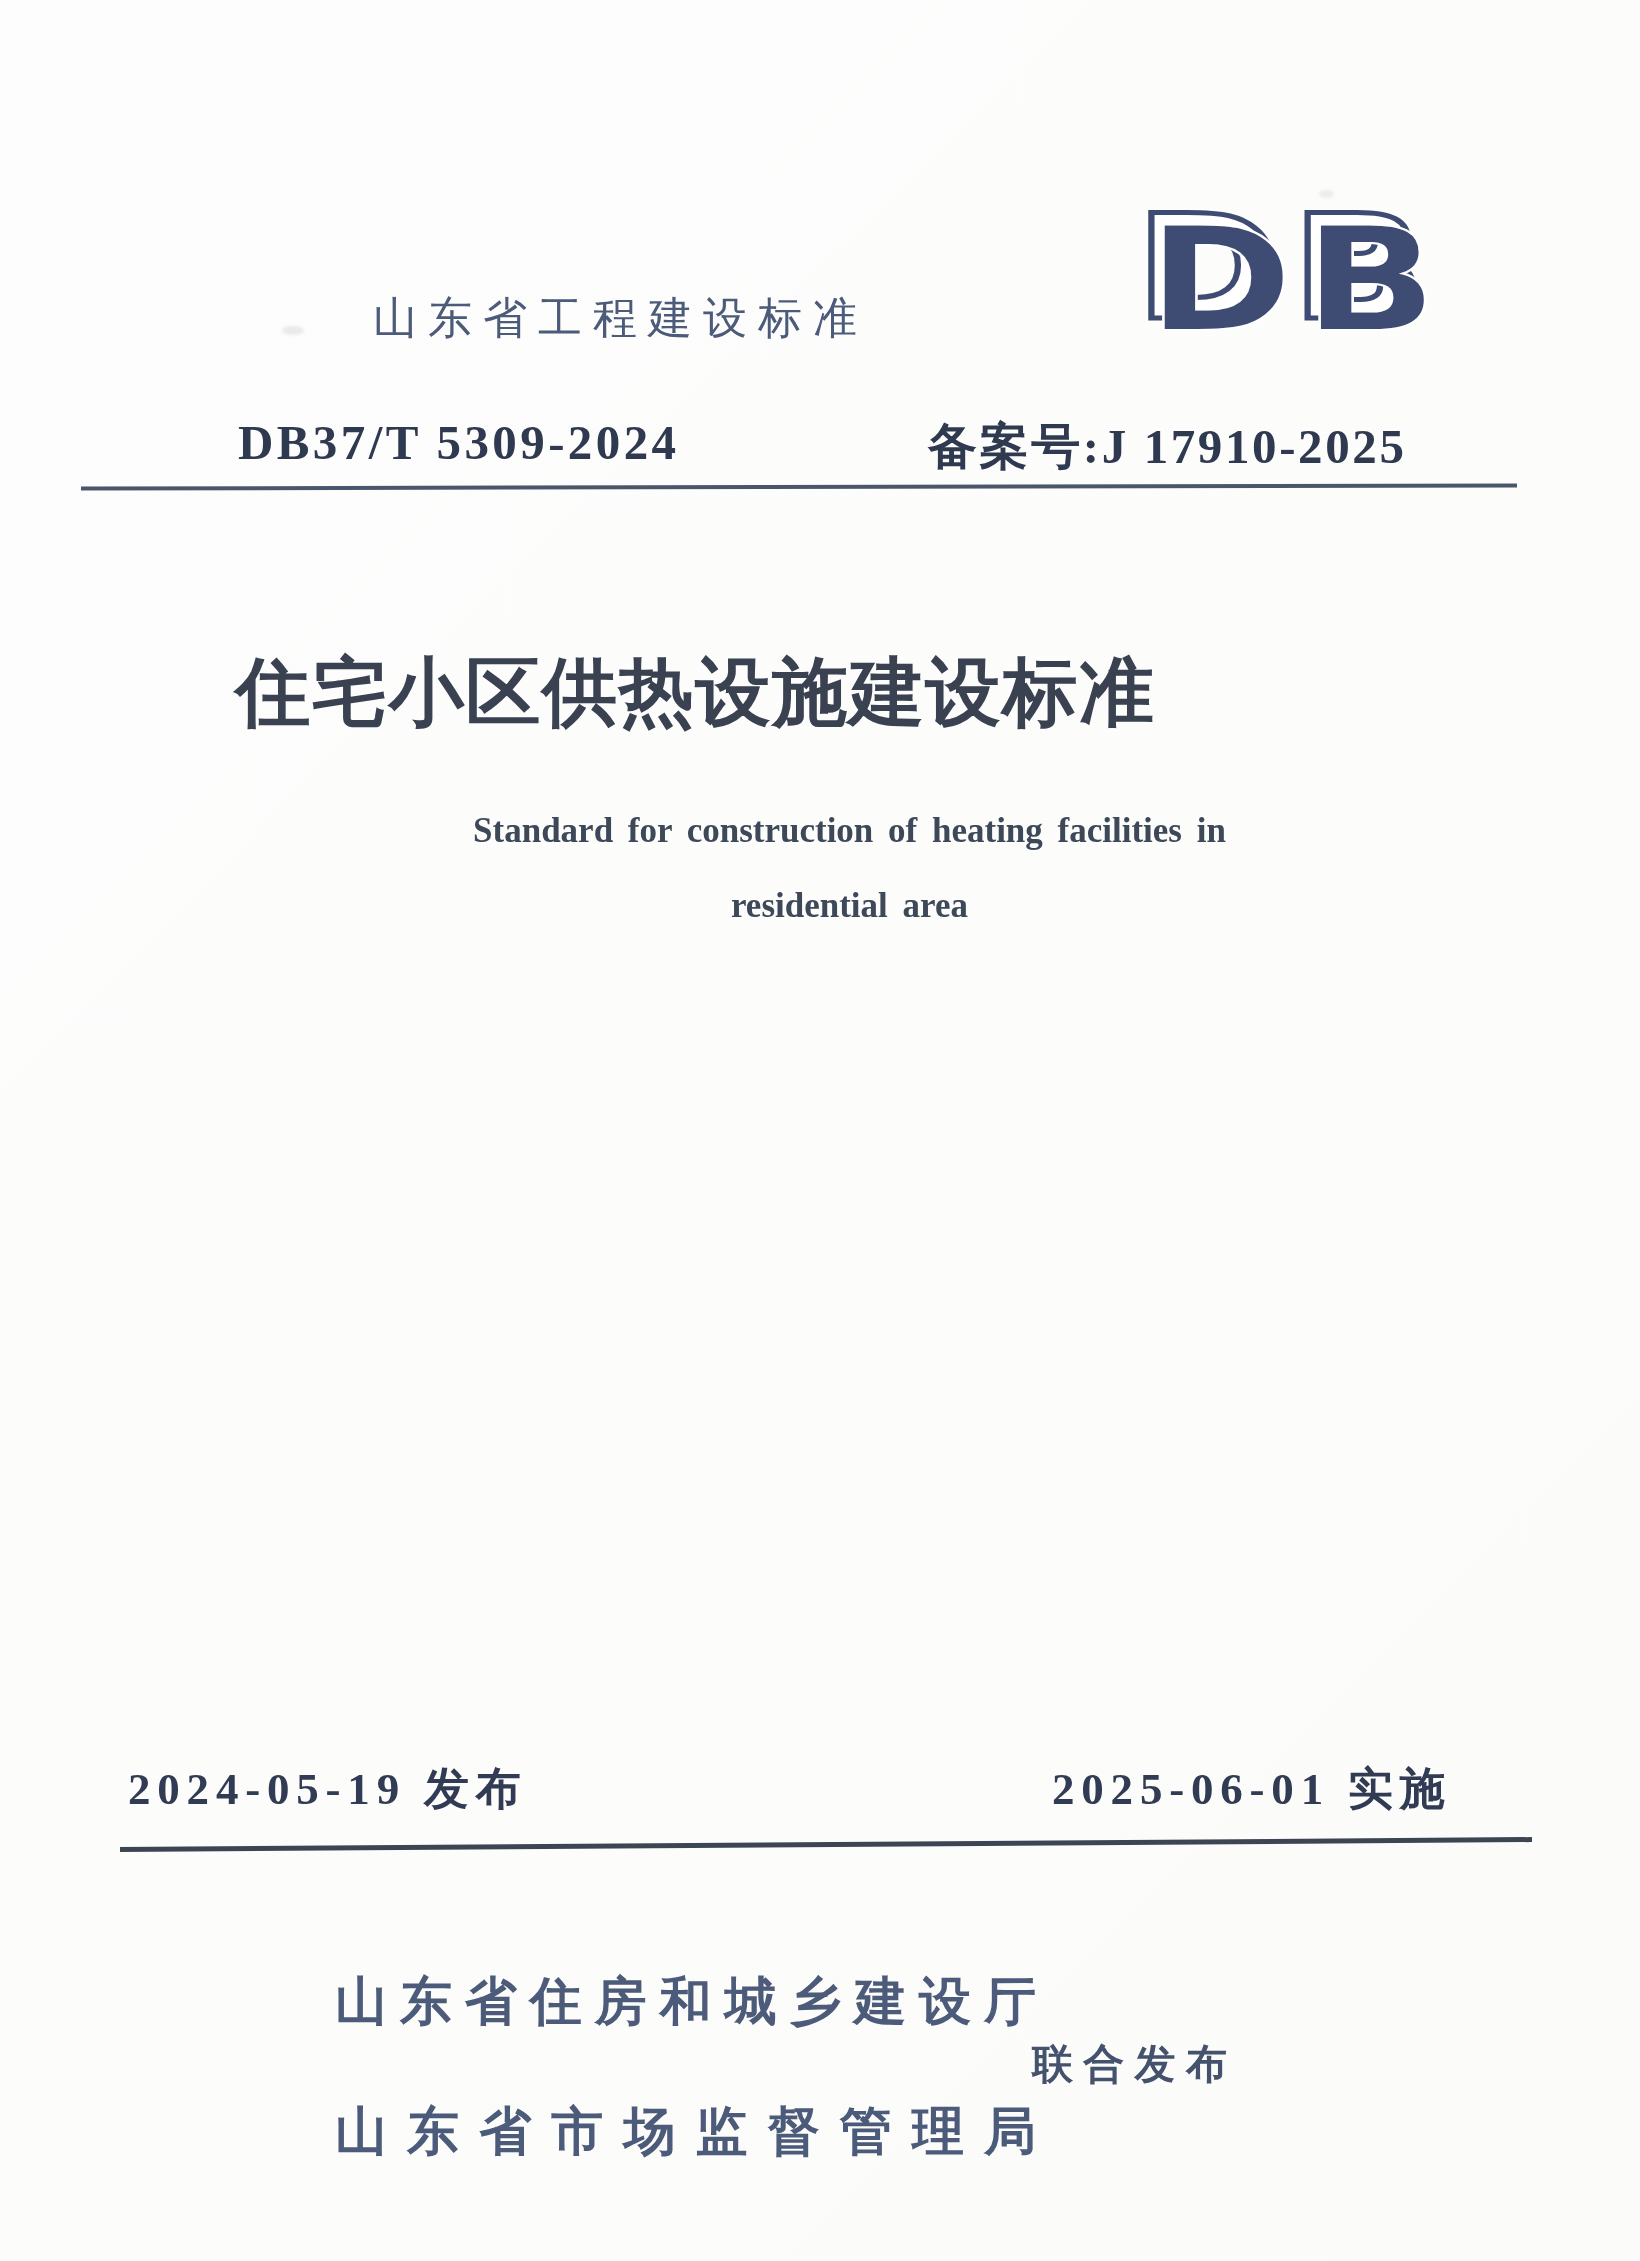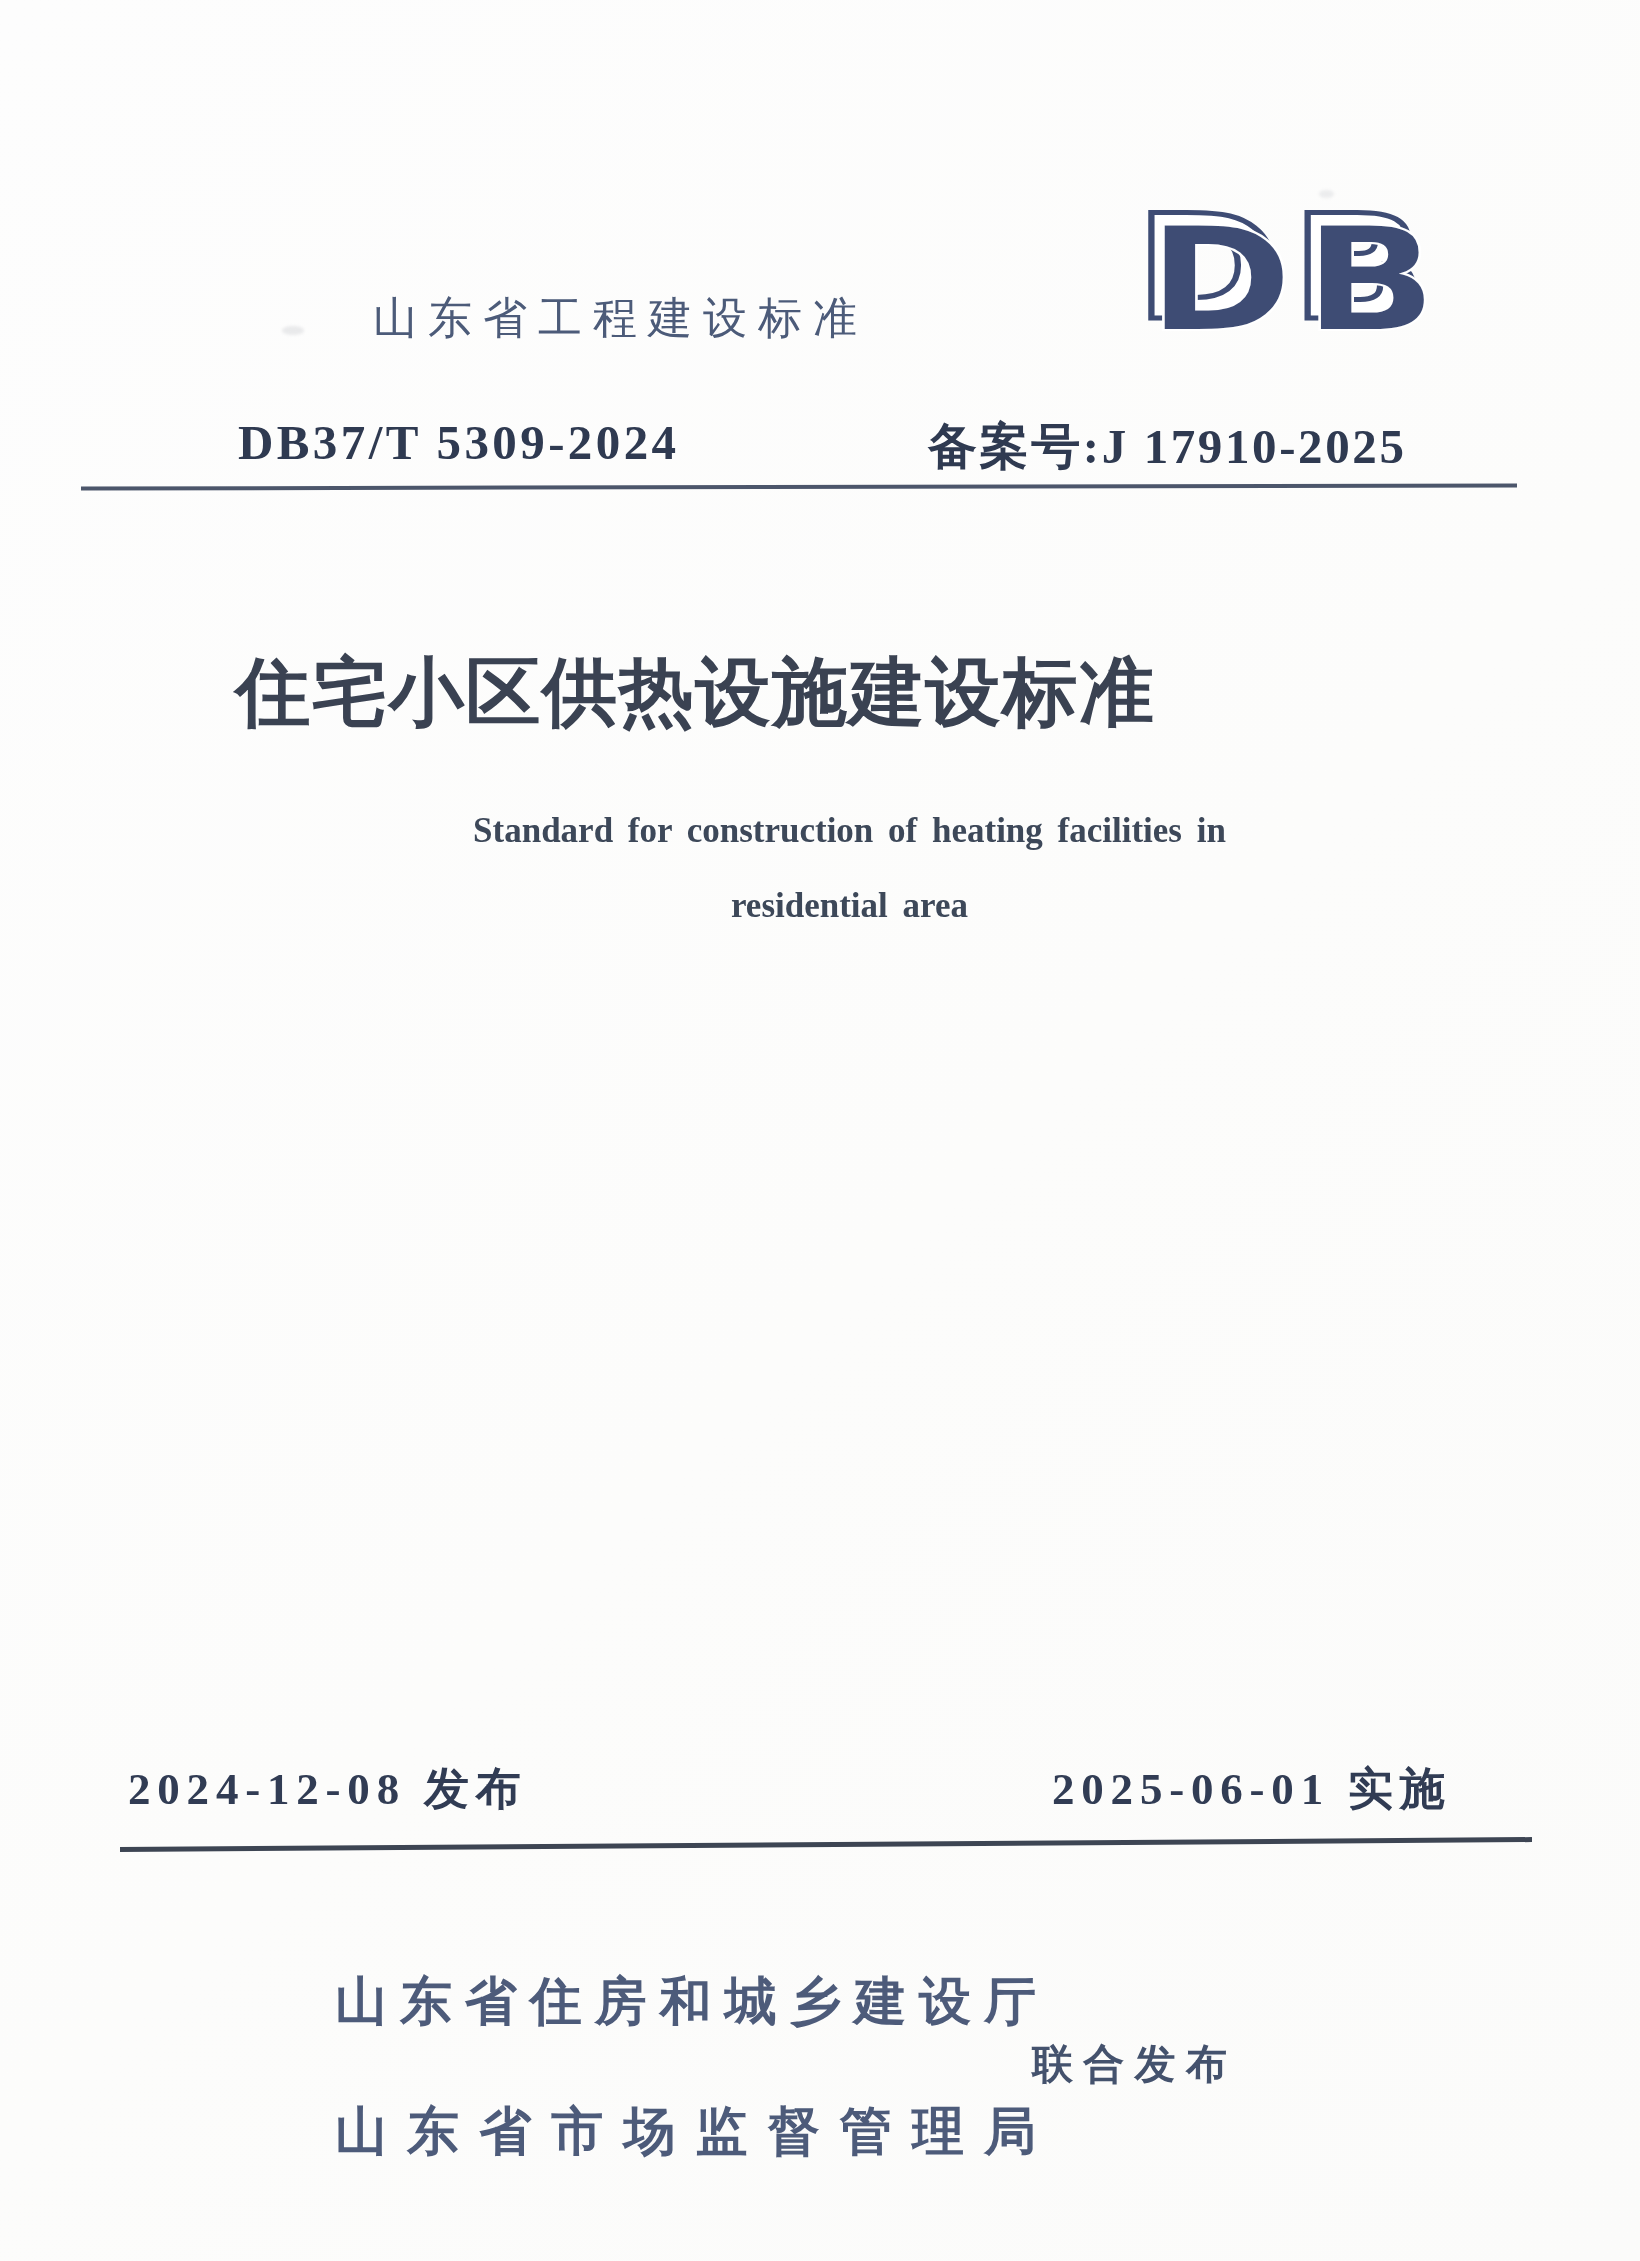--- a/index.html
+++ b/index.html
@@ -180,21 +180,21 @@
   <div class="rule-top"></div>
 
   <div class="title-zh">住宅小区供热设施建设标准</div>
 
   <div class="title-en">
     <div>Standard for construction of heating facilities in</div>
     <div>residential area</div>
   </div>
 
   <div class="dates-row">
-    <span class="issue-date">2024-12-08 发布</span>
+    <span class="issue-date">2024-05-19 发布</span>
     <span class="impl-date">2025-06-01 实施</span>
   </div>
 
   <div class="rule-bottom"></div>
 
   <div class="publishers">
     <div class="publisher-line">山东省住房和城乡建设厅</div>
     <div class="publisher-line">山东省市场监督管理局</div>
   </div>
 

